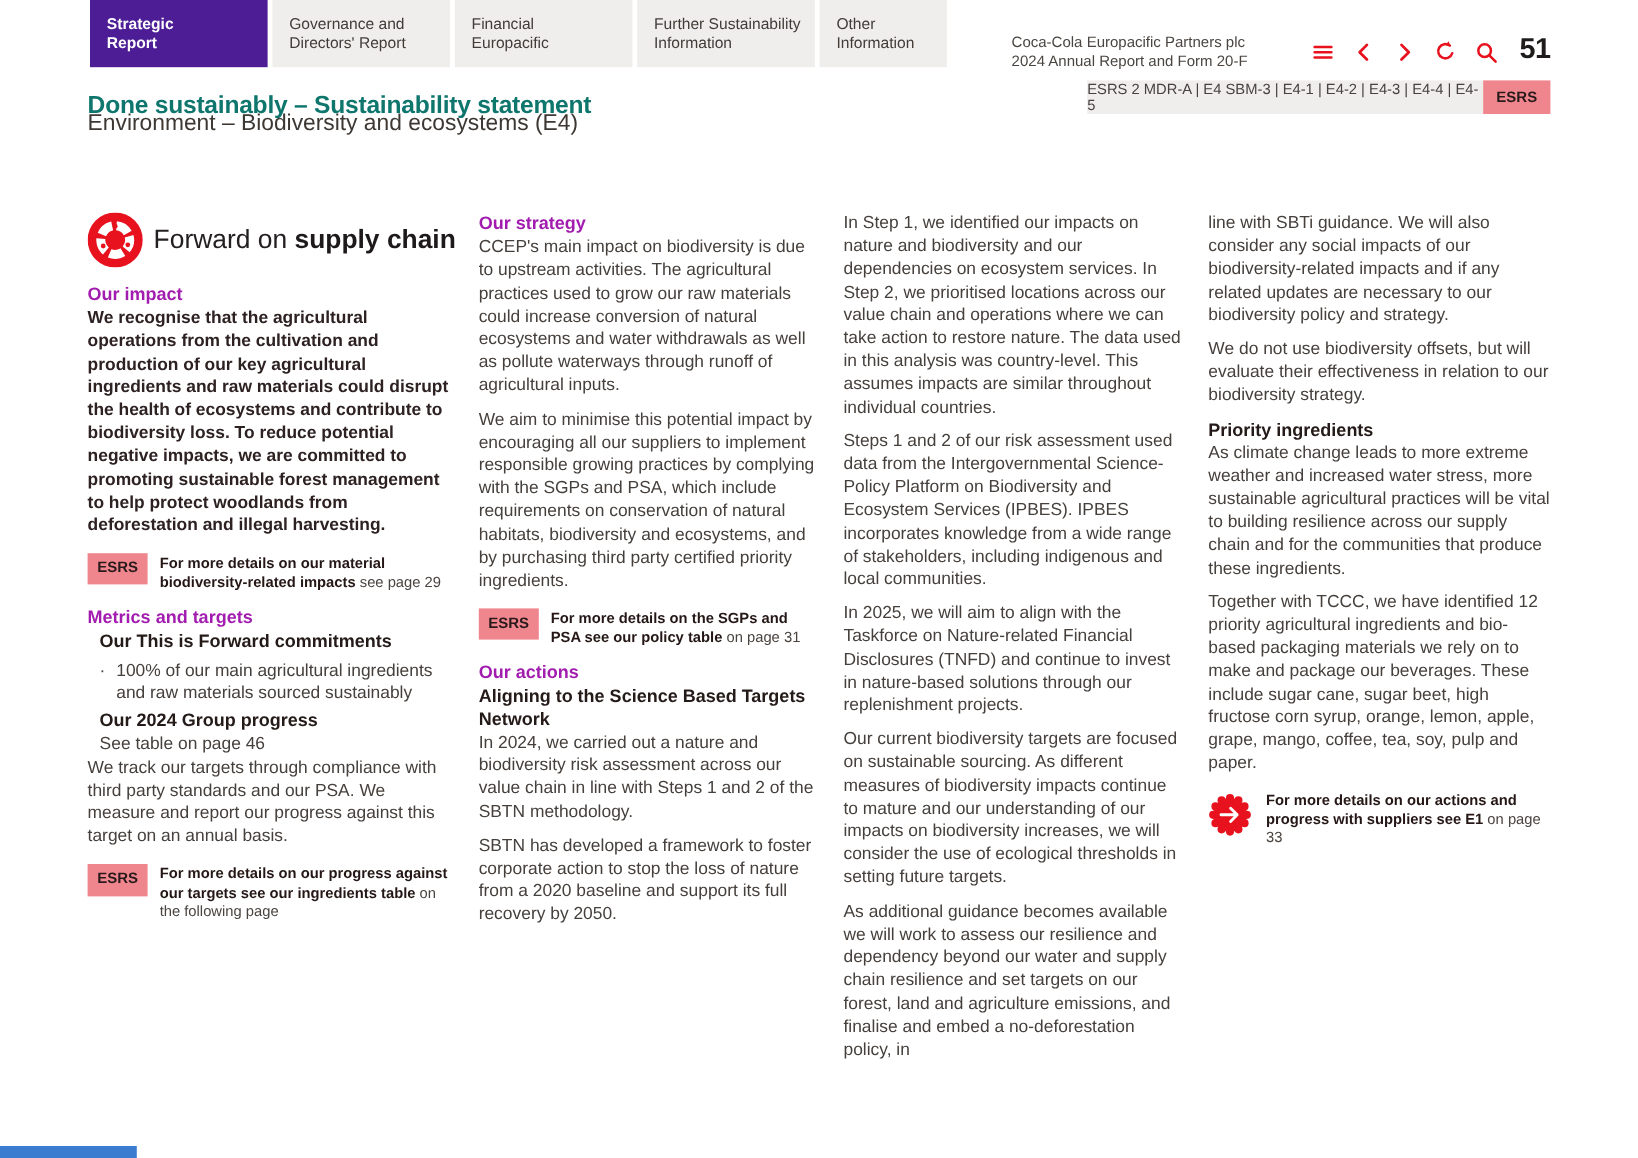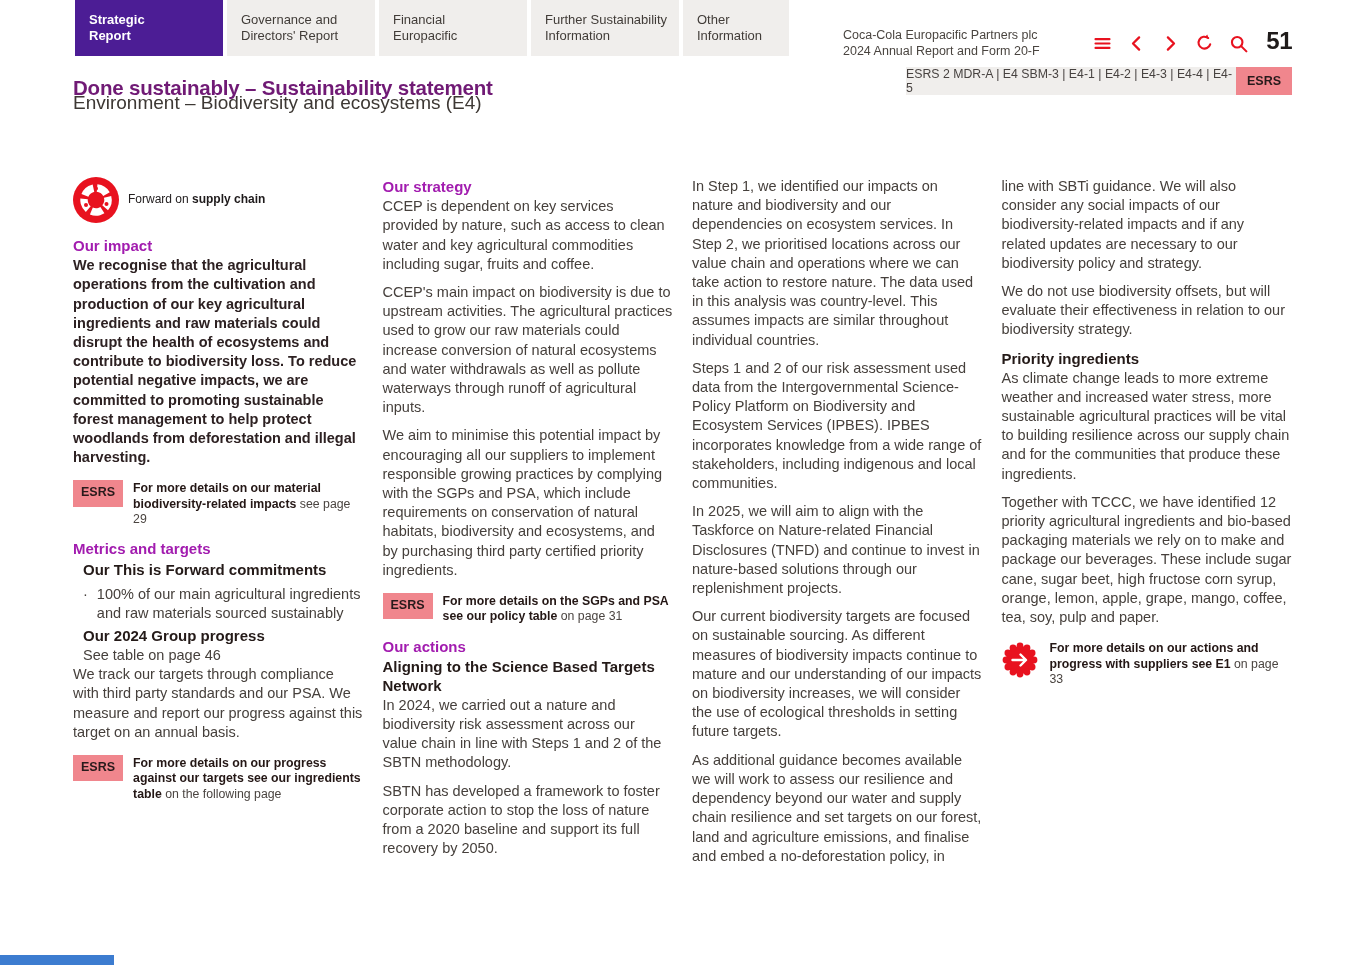--- a/index.html
+++ b/index.html
@@ -26,21 +26,21 @@
   }
   .viewer-icons{position:absolute;left:1092px;top:33px;display:flex;gap:13px;align-items:center;}
   .viewer-icons .ic{width:21px;height:21px;display:block;cursor:pointer;}
   .page-number{
     position:absolute;right:73px;top:27px;
     font-size:24px;font-weight:800;color:#1f1b1a;letter-spacing:-0.5px;
   }
   
   .page-title{
     position:absolute;left:73px;top:62px;
-    font-size:20.5px;font-weight:800;color:#701a75;letter-spacing:-0.2px;
+    font-size:20.5px;font-weight:800;color:#0f766e;letter-spacing:-0.2px;
   }
   .page-subtitle{
     position:absolute;left:73px;top:92px;
     font-size:19px;font-weight:400;color:#3d3834;
   }
   .esrs-refs{
     position:absolute;left:906px;top:67px;width:331px;height:28px;
     background:#f0eeec;color:#474240;font-size:12.3px;
     display:flex;align-items:center;justify-content:center;box-sizing:border-box;
   }
@@ -53,21 +53,21 @@
   .main{
     position:absolute;left:73px;top:177px;width:1219px;
     display:grid;grid-template-columns:repeat(4,1fr);column-gap:19px;
   }
   .col{font-size:14.5px;line-height:19.2px;color:#46403c;}
   .col p{margin:0 0 9px;}
   .red-h{font-size:15px;font-weight:800;color:#a21caf;margin:0 0 1px;}
   .dark-h{font-size:15px;font-weight:800;color:#241a18;margin:0 0 1px;line-height:19px;}
   .logo-row{display:flex;align-items:center;gap:9px;margin-bottom:13px;height:46px;}
   .logo-row svg{flex:none;display:block;}
-  .logo-title{font-size:12px;color:#242021;white-space:nowrap;}
+  .logo-title{font-size:22px;color:#242021;white-space:nowrap;}
   .logo-title b{font-weight:800;color:#1e1a1b;}
   .impact-body{font-weight:700;color:#2d2122;}
   .callout{display:flex;gap:10px;margin:13px 0 6px;align-items:flex-start;}
   .esrs-chip{
     background:#f0868d;color:#281a1b;font-weight:800;font-size:12.5px;
     padding:3px 8px 4px;flex:none;cursor:pointer;
   }
   .callout-text{font-size:12.3px;line-height:15.3px;color:#4a4440;padding-top:1px;cursor:pointer;}
   .callout-text b{color:#241715;font-weight:800;}
   .mt12{margin-top:12px;}
@@ -174,21 +174,20 @@
     <p class="mt14">We track our targets through compliance with third party standards and our PSA. We measure and report our progress against this target on an annual basis.</p>
 
     <div class="callout">
       <span class="esrs-chip">ESRS</span>
       <span class="callout-text"><b>For more details  on our progress against our targets see our ingredients table</b><span> on the following page</span></span>
     </div>
   </div>
 
   <div class="col">
     <h3 class="red-h">Our strategy</h3>
-    <p>CCEP is dependent on key services provided by nature, such as access to clean water and key agricultural commodities including sugar, fruits and coffee.</p>
     <p>CCEP's main impact on biodiversity is due to upstream activities. The agricultural practices used to grow our raw materials could increase conversion of natural ecosystems and water withdrawals as well as pollute waterways through runoff of agricultural inputs.</p>
     <p>We aim to minimise this potential impact by encouraging all our suppliers to implement responsible growing practices by complying with the SGPs and PSA, which include requirements on conservation of natural habitats, biodiversity and ecosystems, and by purchasing third party certified priority ingredients.</p>
 
     <div class="callout">
       <span class="esrs-chip">ESRS</span>
       <span class="callout-text"><b>For more details on the SGPs and PSA see our policy table</b><span> on page 31</span></span>
     </div>
 
     <h3 class="red-h mt12">Our actions</h3>
     <div class="dark-h">Aligning to the Science Based Targets Network</div>

